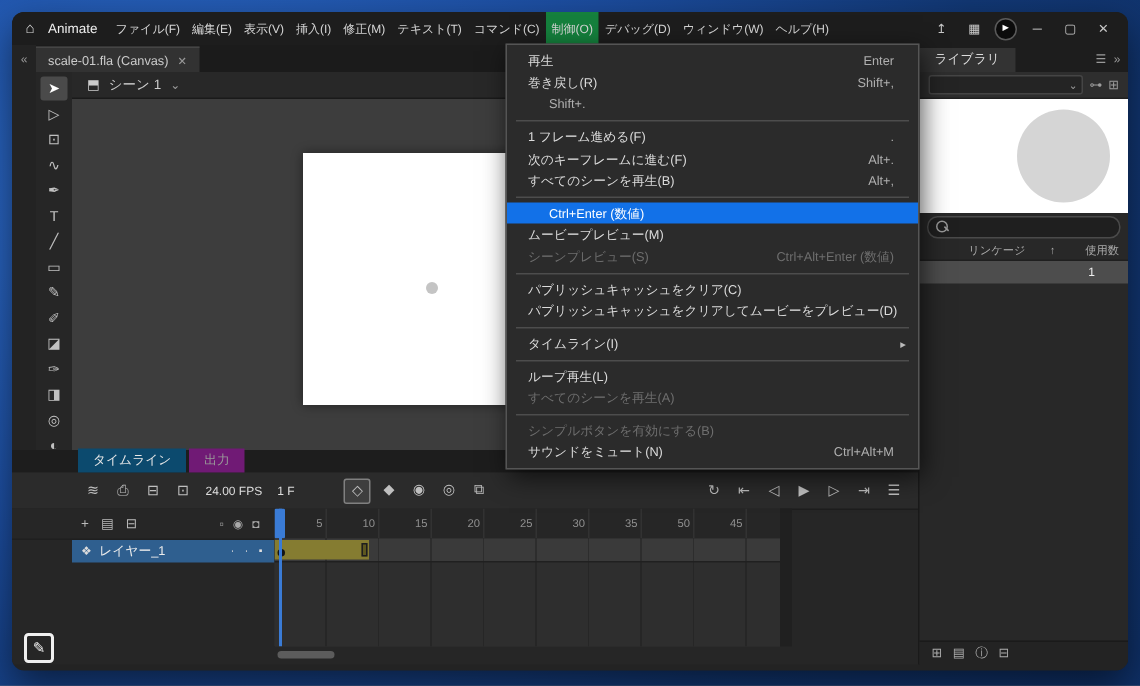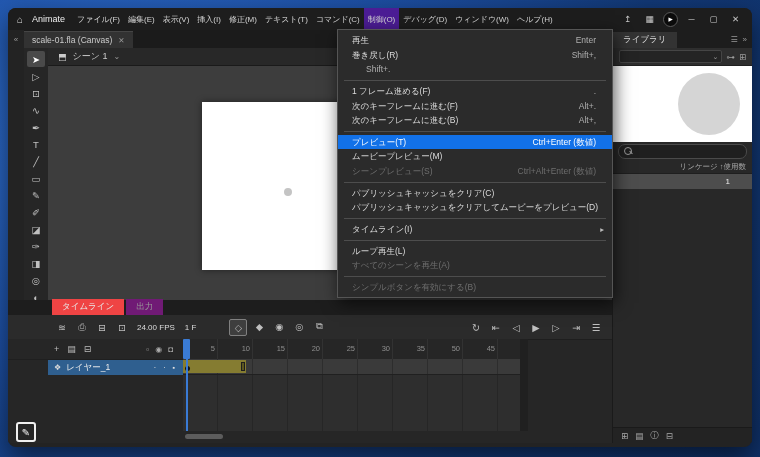--- a/index.html
+++ b/index.html
@@ -6,21 +6,21 @@
     font-family:"Liberation Sans","DejaVu Sans",sans-serif;
     background:radial-gradient(120% 140% at 15% 30%, #2f6fd0 0%, #1d4fa3 35%, #123875 62%, #0d2c60 100%);}
   .window{position:absolute;left:8px;top:8px;width:744px;height:439px;background:#232323;
     border-radius:8px;box-shadow:0 10px 26px rgba(0,0,0,.55);overflow:hidden}
   
   .titlebar{position:absolute;left:0;top:0;right:0;height:22px;background:#1d1d1d;display:flex;align-items:center;color:#d5d5d5;font-size:8px}
   .home{width:24px;text-align:center;font-size:10px;color:#ddd}
   .appname{margin-right:8px;font-size:9px;color:#eee}
   .menubar{display:flex;height:100%}
   .menu-item{padding:0 4px;display:flex;align-items:center;white-space:nowrap}
-  .menu-item.open{background:#4c1d95}
+  .menu-item.open{background:#15803d}
   .tb-controls{margin-left:auto;display:flex;align-items:center;gap:5px;padding-right:8px}
   .tb-btn{width:17px;height:15px;display:flex;align-items:center;justify-content:center;color:#c8c8c8;font-size:8.5px}
   .tb-btn.circle{width:13px;height:13px;border-radius:50%;background:#0b0b0b;border:1px solid #5a5a5a;font-size:5.5px;color:#fff}
   
   .dock-left{position:absolute;left:0;top:22px;width:16px;height:270px;background:#232323;color:#9a9a9a;font-size:8px;text-align:center;padding-top:5px;box-sizing:border-box}
   .tools{position:absolute;left:16px;top:40px;width:24px;height:252px;background:#262626;display:flex;flex-direction:column;align-items:center;padding-top:3px;gap:1px;box-sizing:border-box}
   .tool{width:18px;height:16px;flex:none;display:flex;align-items:center;justify-content:center;color:#c0c0c0;font-size:9.5px}
   .tool.active{background:#4a4a4a;border-radius:2px;color:#fff}
   
   .doc-tabbar{position:absolute;left:16px;top:22px;width:588px;height:18px;background:#1b1b1b;display:flex;align-items:flex-end}
@@ -28,21 +28,21 @@
   .doc-tab .x{color:#999;font-size:7.5px}
   .scenebar{position:absolute;left:40px;top:40px;width:564px;height:18px;background:#282828;display:flex;align-items:center;color:#ccc;font-size:9px;gap:6px;padding-left:10px;box-sizing:border-box;border-bottom:1px solid #1a1a1a}
   .scenebar .caret{color:#999;font-size:8px}
   .canvas{position:absolute;left:40px;top:58px;width:564px;height:234px;background:#3d3d3d;overflow:hidden}
   .stage{position:absolute;left:154px;top:36px;width:228px;height:168px;background:#ffffff;box-shadow:0 0 7px rgba(0,0,0,.45)}
   .stage-dot{position:absolute;left:36%;top:51%;width:8px;height:8px;border-radius:50%;background:#c4c4c4}
   
   .timeline{position:absolute;left:0;top:292px;width:604px;height:143px;background:#262626}
   .tl-tabs{height:15px;display:flex;align-items:flex-end;background:#1d1d1d;padding-left:44px;gap:2px}
   .tl-tab{font-size:8.5px;color:#999;padding:2px 10px;background:#701a75}
-  .tl-tab.active{background:#ef4444;color:#e8e8e8}
+  .tl-tab.active{background:#0c4a6e;color:#e8e8e8}
   .tl-toolbar{height:24px;display:flex;align-items:center;gap:4px;padding:0 8px 0 46px;background:#2b2b2b;border-bottom:1px solid #1e1e1e}
   .tli{width:16px;height:15px;flex:none;display:flex;align-items:center;justify-content:center;font-size:9.5px;color:#bfbfbf}
   .tli.sel{border:1px solid #808080;background:#3e3e3e;border-radius:2px}
   .tl-fps{color:#ddd;font-size:8px;margin:0 3px;white-space:nowrap}
   .grp-edit{margin-left:26px;display:flex;gap:4px}
   .grp-play{margin-left:auto;display:flex;gap:4px}
   .tl-left{position:absolute;left:0;top:39px;width:175px;bottom:12px;background:#262626}
   .tl-lh{height:20px;display:flex;align-items:center;padding-left:46px;gap:8px;color:#bbb;font-size:9px;border-bottom:1px solid #1f1f1f}
   .tl-lh-right{margin-left:auto;display:flex;gap:6px;padding-right:10px;font-size:8px;color:#aaa}
   .layer-row{height:15px;margin-left:40px;display:flex;align-items:center;gap:5px;color:#ececec;font-size:8.5px;padding-left:6px}
@@ -71,22 +71,22 @@
   .lib-docrow{height:17px;display:flex;align-items:center;gap:4px;padding:0 6px;background:#2e2e2e;border-bottom:1px solid #202020}
   .lib-select{flex:1;height:11px;background:#242424;border:1px solid #454545;border-radius:2px;display:flex;align-items:center;justify-content:flex-end;padding-right:3px;color:#999;font-size:7px}
   .lib-ic{color:#9d9d9d;font-size:8.5px}
   .lib-preview{height:76px;background:#fff;position:relative}
   .lib-circle{position:absolute;right:12px;top:7px;width:62px;height:62px;border-radius:50%;background:#d5d5d5}
   .lib-search{height:18px;display:flex;align-items:center;padding:2px 5px;background:#282828;box-sizing:border-box}
   .search-box{flex:1;height:13px;background:#1f1f1f;border:1px solid #4a4a4a;border-radius:7px;display:flex;align-items:center;padding-left:5px}
   .mag{width:6px;height:6px;border:1px solid #999;border-radius:50%;position:relative}
   .mag::after{content:"";position:absolute;left:4px;top:4px;width:4px;height:1px;background:#999;transform:rotate(45deg)}
   .lib-cols{height:13px;display:flex;align-items:center;font-size:7.5px;color:#aaa;padding:0 6px;border-bottom:1px solid #1f1f1f}
-  .lib-cols .c-link{margin-left:auto;display:flex;gap:2px;align-items:center}
-  .lib-cols .c-use{margin-left:0}
+  .lib-cols .c-link{margin-left:auto;display:flex;gap:16px;align-items:center}
+  .lib-cols .c-use{margin-left:20px}
   .lib-row{height:15px;background:#4d4d4d;display:flex;align-items:center;font-size:8px;color:#eee;padding:0 8px}
   .lib-row .count{margin-left:auto;margin-right:14px}
   .lib-footer{position:absolute;bottom:0;left:0;right:0;height:15px;background:#232323;display:flex;align-items:center;gap:7px;padding-left:8px;color:#aaa;font-size:8.5px;border-top:1px solid #1a1a1a}
   
   .popup{position:absolute;left:329px;top:21px;width:276px;background:#2b2b2b;border:1px solid #555;
     box-shadow:2px 5px 16px rgba(0,0,0,.65);z-index:100;padding:3px 0;font-size:8.5px;color:#dcdcdc;box-sizing:border-box}
   .mi{display:flex;align-items:center;padding:2px 8px 2px 14px;line-height:1.25}
   .mi .lab{flex:1;white-space:nowrap}
   .mi .sc{margin-left:14px;color:#b0b0b0;white-space:nowrap}
   .mi .ar{width:8px;text-align:right;color:#bbb;visibility:hidden;font-size:7.5px}
@@ -526,33 +526,32 @@
       </div>
 
 
       <div class="mi">
         <span class="lab">次のキーフレームに進む(F)</span>
         <span class="sc">Alt+.</span>
         <span class="ar">▸</span>
       </div>
 
       <div class="mi">
-        <span class="lab">次のキーフレームに進む(B)</span>
+        <span class="lab">すべてのシーンを再生(B)</span>
         <span class="sc">Alt+,</span>
         <span class="ar">▸</span>
       </div>
 
       <div class="mi sep">
         
         
         
       </div>
 
       <div class="mi hl">
-        <span class="lab">プレビュー(T)</span>
         <span class="sc">Ctrl+Enter (数値)</span>
         <span class="ar">▸</span>
       </div>
 
       <div class="mi">
         <span class="lab">ムービープレビュー(M)</span>
         <span class="sc"></span>
         <span class="ar">▸</span>
       </div>
 
@@ -615,15 +614,20 @@
         
         
       </div>
 
       <div class="mi dis">
         <span class="lab">シンプルボタンを有効にする(B)</span>
         <span class="sc"></span>
         <span class="ar">▸</span>
       </div>
 
+      <div class="mi">
+        <span class="lab">サウンドをミュート(N)</span>
+        <span class="sc">Ctrl+Alt+M</span>
+        <span class="ar">▸</span>
+      </div>
     </div>
 
 </div>
 
 </body></html>

